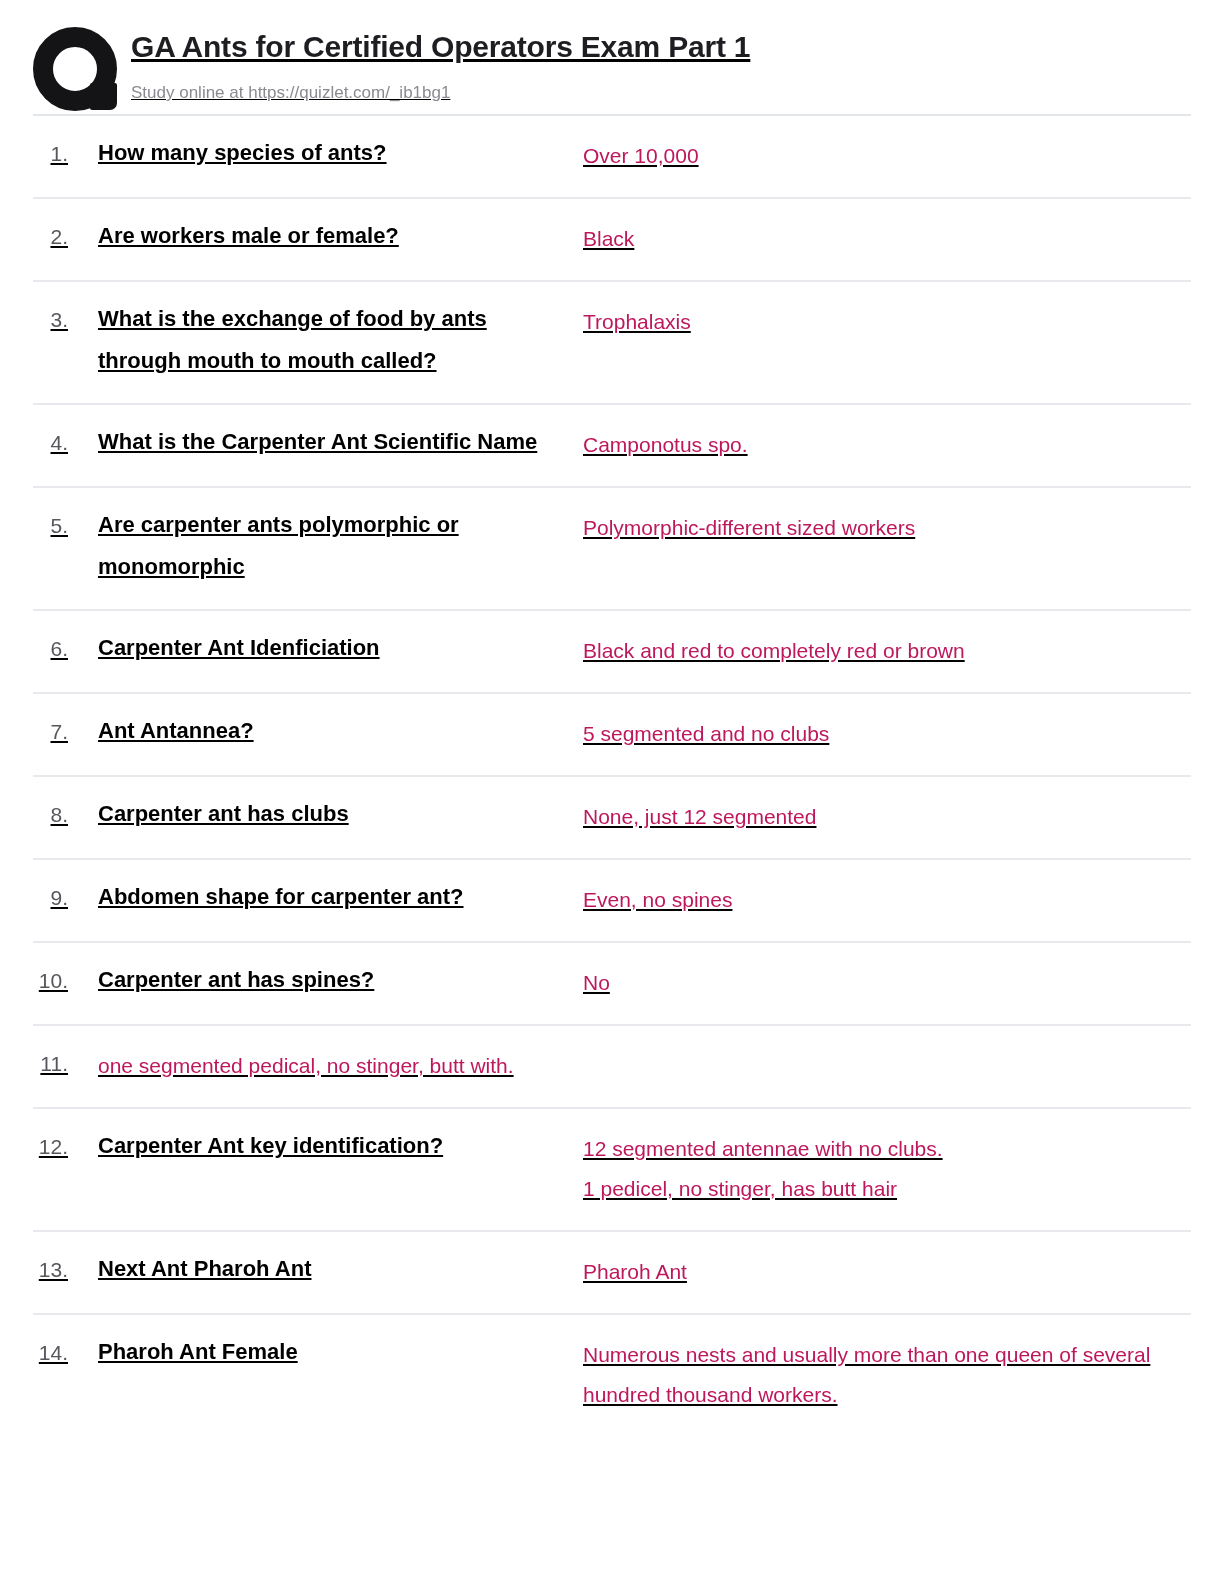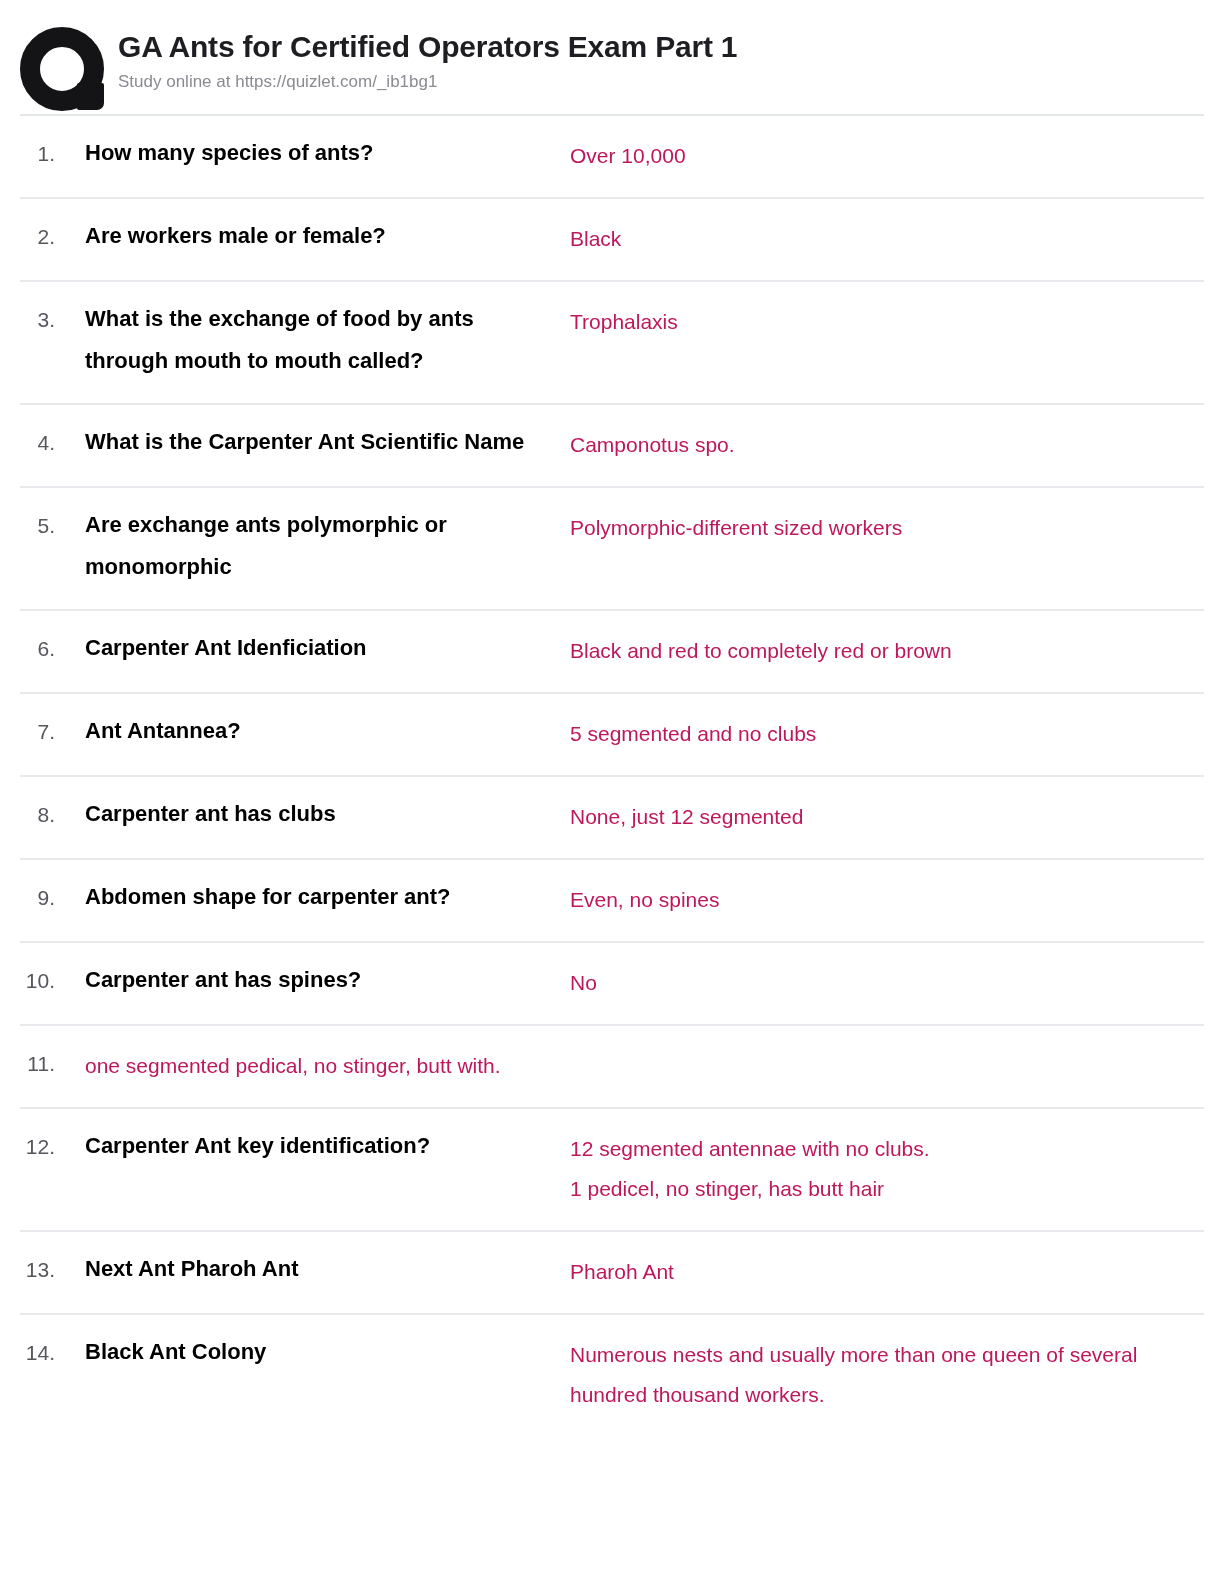--- a/index.html
+++ b/index.html
@@ -11,21 +11,22 @@
     width: 1224px;
     height: 1584px;
     overflow: hidden;
     font-family: "Liberation Sans", sans-serif;
     -webkit-font-smoothing: antialiased;
   }
   .page {
     box-sizing: border-box;
     width: 1224px;
     height: 1352px;
-    padding: 0 20px;
+    padding: 0 33px;
+    text-decoration: underline;
   }
 
   
   .header {
     display: flex;
     align-items: flex-start;
     padding-top: 27px;
     padding-bottom: 3px;
     border-bottom: 2px solid #e2e6e9;
   }
@@ -53,21 +54,21 @@
   }
   .head-text { margin-left: 14px; padding-top: 1px; }
   .title {
     font-size: 30px;
     line-height: 38px;
     font-weight: 700;
     color: #1e1e22;
     letter-spacing: -0.2px;
   }
   .subtitle {
-    margin-top: 6px;
+    margin-top: 17px;
     font-size: 17px;
     color: #8a8a91;
     font-weight: 400;
   }
 
   
   .qa-list { }
   .row {
     display: grid;
     grid-template-columns: 65px 485px 1fr;
@@ -146,21 +147,21 @@
   <div class="row">
     <div class="num">4.</div>
     <div class="question">What is the Carpenter Ant Scientific Name</div>
     <div class="answer">
           <div class="answer-line">Camponotus spo.</div>
         </div>
   </div>
 
   <div class="row">
     <div class="num">5.</div>
-    <div class="question">Are exchange ants polymorphic or monomorphic</div>
+    <div class="question">Are carpenter ants polymorphic or monomorphic</div>
     <div class="answer">
           <div class="answer-line">Polymorphic-different sized workers</div>
         </div>
   </div>
 
   <div class="row">
     <div class="num">6.</div>
     <div class="question">Carpenter Ant Idenficiation</div>
     <div class="answer">
           <div class="answer-line">Black and red to completely red or brown</div>
@@ -218,20 +219,20 @@
   <div class="row">
     <div class="num">13.</div>
     <div class="question">Next Ant Pharoh Ant</div>
     <div class="answer">
           <div class="answer-line">Pharoh Ant</div>
         </div>
   </div>
 
   <div class="row">
     <div class="num">14.</div>
-    <div class="question">Black Ant Colony</div>
+    <div class="question">Pharoh Ant Female</div>
     <div class="answer">
           <div class="answer-line">Numerous nests and usually more than one queen of several hundred thousand workers.</div>
         </div>
   </div>
 </div>
 
 </div>
 
 </body></html>

